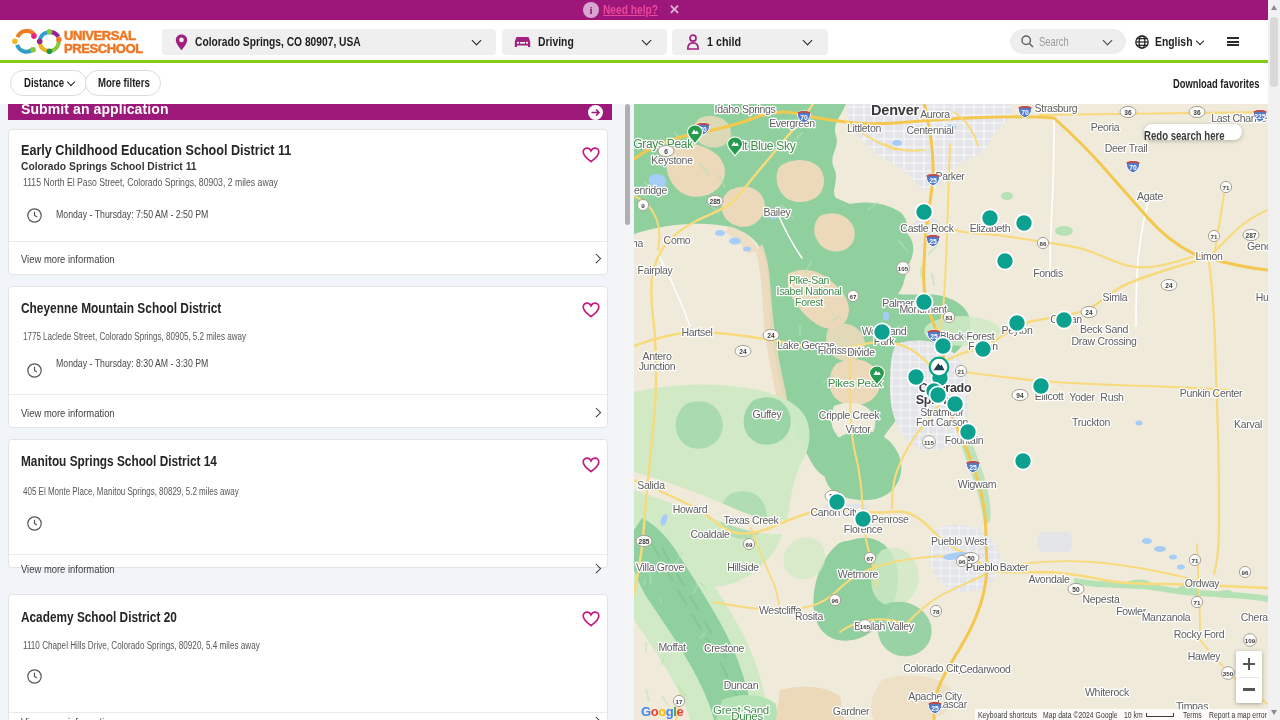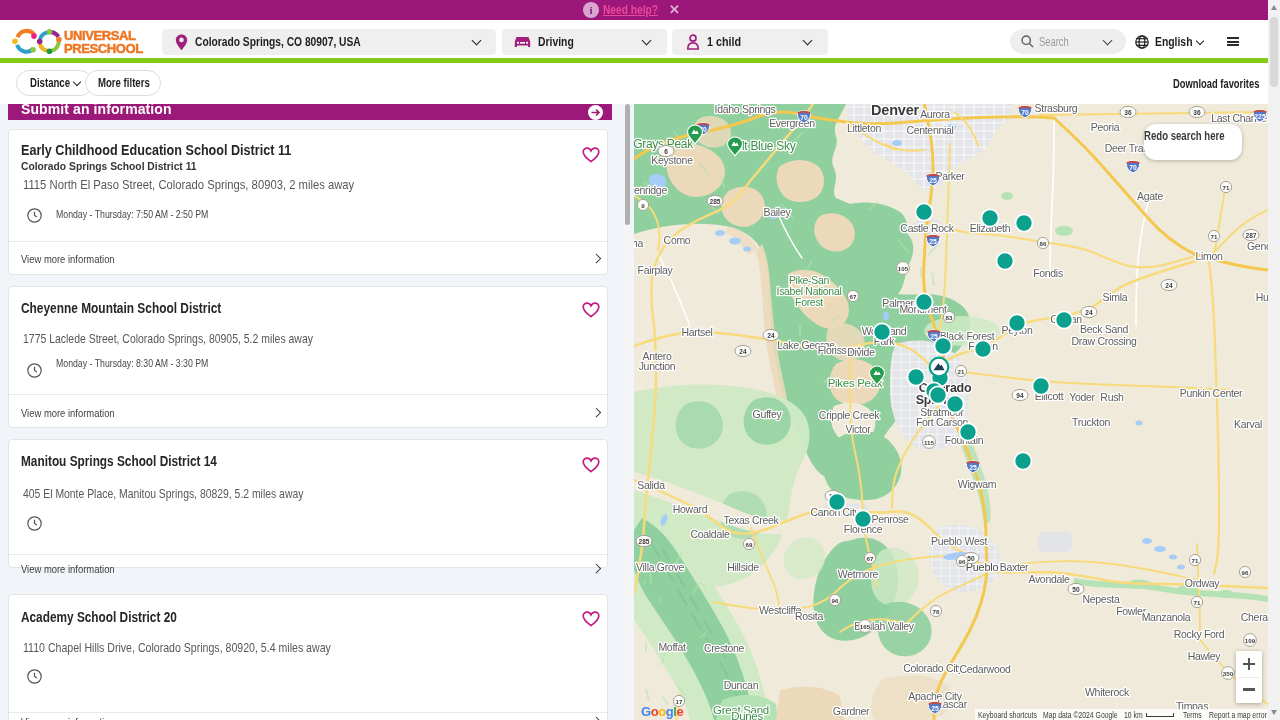--- a/index.html
+++ b/index.html
@@ -4,34 +4,34 @@
 *{margin:0;padding:0;box-sizing:border-box}
 html,body{width:1280px;height:720px;overflow:hidden;font-family:"Liberation Sans",sans-serif;background:#fff}
 .abs{position:absolute}
 .sx{display:inline-block;transform-origin:0 50%;white-space:nowrap}
 
 #topbar{left:0;top:0;width:1269px;height:20px;background:#9D177B}
 #infoc{left:583px;top:2px;width:16px;height:16px;border-radius:50%;background:#D9A6D2;color:#8E1A75;font-weight:bold;font-size:11px;text-align:center;line-height:16px;font-family:"Liberation Serif",serif}
 #needhelp{left:603px;top:3px;color:#ec4899;font-weight:bold;font-size:12px;text-decoration:underline}
 #closex{left:669px;top:2px;color:#DBB2D4;font-size:13px;font-weight:bold}
 
-#header{left:0;top:20px;width:1280px;height:43px;background:#fff;border-bottom:5px solid #84cc16}
+#header{left:0;top:20px;width:1280px;height:43px;background:#fff;border-bottom:3px solid #84cc16}
 .pill{position:absolute;background:#EFEFEF;border-radius:4px;height:26px;top:9px}
 .ptxt{position:absolute;top:6px;font-weight:bold;font-size:12.5px;color:#1E1E1E}
 .chev{position:absolute;width:7px;height:7px;border-right:1.6px solid #222;border-bottom:1.6px solid #222;transform:rotate(45deg)}
 
 #filterbar{left:0;top:63px;width:1280px;height:41px;background:#fff}
 .fpill{position:absolute;top:7px;height:26px;border:1px solid #DCDCDC;border-radius:14px;background:#fff}
 
 #panel{left:0;top:104px;width:634px;height:616px;background:#F1F4F9}
 #subbar{position:absolute;left:8px;top:0;width:604px;height:16px;background:#9C1879;overflow:hidden}
 .card{position:absolute;left:8px;width:600px;background:#fff;border:1px solid #E4E4E4;border-radius:4px}
 .title{position:absolute;left:12px;font-weight:bold;font-size:14px;color:#262626}
 .sub{position:absolute;left:12px;font-weight:bold;font-size:10.5px;color:#363636}
-.addr{position:absolute;left:14px;font-size:13px;color:#585858}
+.addr{position:absolute;left:14px;font-size:10px;color:#585858}
 .hrs{position:absolute;left:47px;font-size:10px;color:#484848}
 .divl{position:absolute;left:0;width:598px;border-top:1px solid #EAEAEA}
 .vmore{position:absolute;left:12px;font-size:11px;color:#3E3E3E}
 .cchev{position:absolute;width:6.5px;height:6.5px;border-right:1.5px solid #333;border-top:1.5px solid #333;transform:rotate(45deg)}
 .heart{position:absolute;left:573px}
 .clock{position:absolute;left:18px}
 
 #lsb{left:624px;top:104px;width:6px;height:616px;background:#F5F5F5}
 #lsbt{left:624.5px;top:104px;width:5px;height:121px;background:#AFAFAF;border-radius:2.5px}
 #rsb{left:1268px;top:0;width:12px;height:720px;background:#F1F1F1}
@@ -103,33 +103,33 @@
       <line x1="1.7" y1="10.3" x2="12.3" y2="10.3" stroke="#1d1d1d" stroke-width="1.2"></line>
     </svg>
   <span class="ptxt" style="left:1155px;top:15px;font-size:12.5px"><span class="sx" style="transform:scaleX(.83)">English</span></span>
   <div class="chev" style="left:1197px;top:18px;width:6px;height:6px;border-width:1.4px"></div>
   <div style="position:absolute;left:1227px;top:17px;width:12px;height:9px;border-top:2px solid #2b2b2b;border-bottom:2px solid #2b2b2b">
       <div style="margin-top:2.4px;border-top:2px solid #2b2b2b"></div>
     </div>
 </div>
 
 <div id="filterbar" class="abs">
-  <div class="fpill" style="left:16px;width:77px">
+  <div class="fpill" style="left:10px;width:77px">
     <span class="ptxt" style="left:13px;top:5px;font-size:12px"><span class="sx" style="transform:scaleX(.8)">Distance</span></span>
     <div class="chev" style="right:12px;top:8px;width:6px;height:6px"></div>
   </div>
   <div class="fpill" style="left:85px;width:76px">
     <span class="ptxt" style="left:12px;top:5px;font-size:12px"><span class="sx" style="transform:scaleX(.8)">More filters</span></span>
   </div>
   <span class="ptxt" style="left:1173px;top:14px;font-size:12px;color:#222"><span class="sx" style="transform:scaleX(.78)">Download favorites</span></span>
 </div>
 
 <div id="panel" class="abs">
   <div id="subbar">
-    <span style="position:absolute;left:13px;top:-3px;color:#fff;font-weight:bold;font-size:14px;letter-spacing:.1px;line-height:16px">Submit an information</span>
+    <span style="position:absolute;left:13px;top:-3px;color:#fff;font-weight:bold;font-size:14px;letter-spacing:.1px;line-height:16px">Submit an application</span>
     <svg style="position:absolute;right:9.5px;top:1px" width="15" height="15" viewBox="0 0 15 15">
         <circle cx="7.5" cy="7.5" r="7.5" fill="#fff"></circle>
         <path d="M3.5 7.5 L11 7.5 M8 4.5 L11 7.5 L8 10.5" stroke="#9C1879" stroke-width="1.6" fill="none"></path>
       </svg>
   </div>
 
   <div class="card" style="top:25px;height:146px">
     <span class="title" style="top:12px"><span class="sx" style="transform:scaleX(.9)">Early Childhood Education School District 11</span></span>
     <span class="sub" style="top:29.5px"><span class="sx" style="transform:scaleX(.98)">Colorado Springs School District 11</span></span>
     <span class="addr" style="top:46.5px"><span class="sx" style="transform:scaleX(.866)">1115 North El Paso Street, Colorado Springs, 80903, 2 miles away</span></span>
@@ -631,21 +631,21 @@
 <circle cx="203" cy="398" r="8.6" fill="#0CA18E" stroke="#FFFFFF" stroke-width="1.8"></circle>
 <circle cx="229" cy="415" r="8.6" fill="#0CA18E" stroke="#FFFFFF" stroke-width="1.8"></circle>
 <g transform="translate(305,263)">
           <circle r="9.3" fill="#FFFFFF" stroke="#0CA18E" stroke-width="2.2"></circle>
           <path d="M-5.5,3.2 L-0.6,-3.8 L1.4,-1 L2.6,-2.4 L5.5,3.2 Z" fill="#1D3F52"></path>
         </g>
 </g>
 </svg>
 </div>
 
-<div class="abs" style="left:1144px;top:124px;width:98px;height:36px;border-radius:12px;background:#fff;box-shadow:0 1px 4px rgba(0,0,0,.25);text-align:center;line-height:24px;font-size:12px;font-weight:bold;color:#3A3A3A"><span class="sx" style="transform:scaleX(.8)">Redo search here</span></div>
+<div class="abs" style="left:1144px;top:124px;width:98px;height:16px;border-radius:12px;background:#fff;box-shadow:0 1px 4px rgba(0,0,0,.25);text-align:center;line-height:24px;font-size:12px;font-weight:bold;color:#3A3A3A"><span class="sx" style="transform:scaleX(.8)">Redo search here</span></div>
 <div class="abs" style="left:1236px;top:651px;width:26px;height:52px;background:#fff;border-radius:2px;box-shadow:0 1px 4px rgba(0,0,0,.3)">
   <div style="position:absolute;left:7px;top:11.5px;width:12px;height:2.6px;background:#555"></div>
   <div style="position:absolute;left:11.7px;top:6.8px;width:2.6px;height:12px;background:#555"></div>
   <div style="position:absolute;left:3px;top:25.5px;width:20px;height:1px;background:#E8E8E8"></div>
   <div style="position:absolute;left:7px;top:37px;width:12px;height:2.6px;background:#555"></div>
 </div>
 <div class="abs" style="left:641px;top:704px;font-size:13px;font-weight:bold;letter-spacing:-.4px">
 <span style="color:#4285F4">G</span><span style="color:#EA4335">o</span><span style="color:#FBBC05">o</span><span style="color:#4285F4">g</span><span style="color:#34A853">l</span><span style="color:#EA4335">e</span></div>
 <div class="abs" style="left:975px;top:709px;width:293px;height:11px;background:rgba(255,255,255,.78);font-size:9px;color:#3a3a3a;white-space:nowrap">
   <span class="sx" style="transform:scaleX(.76);position:absolute;left:3px;top:1px">Keyboard shortcuts</span>

